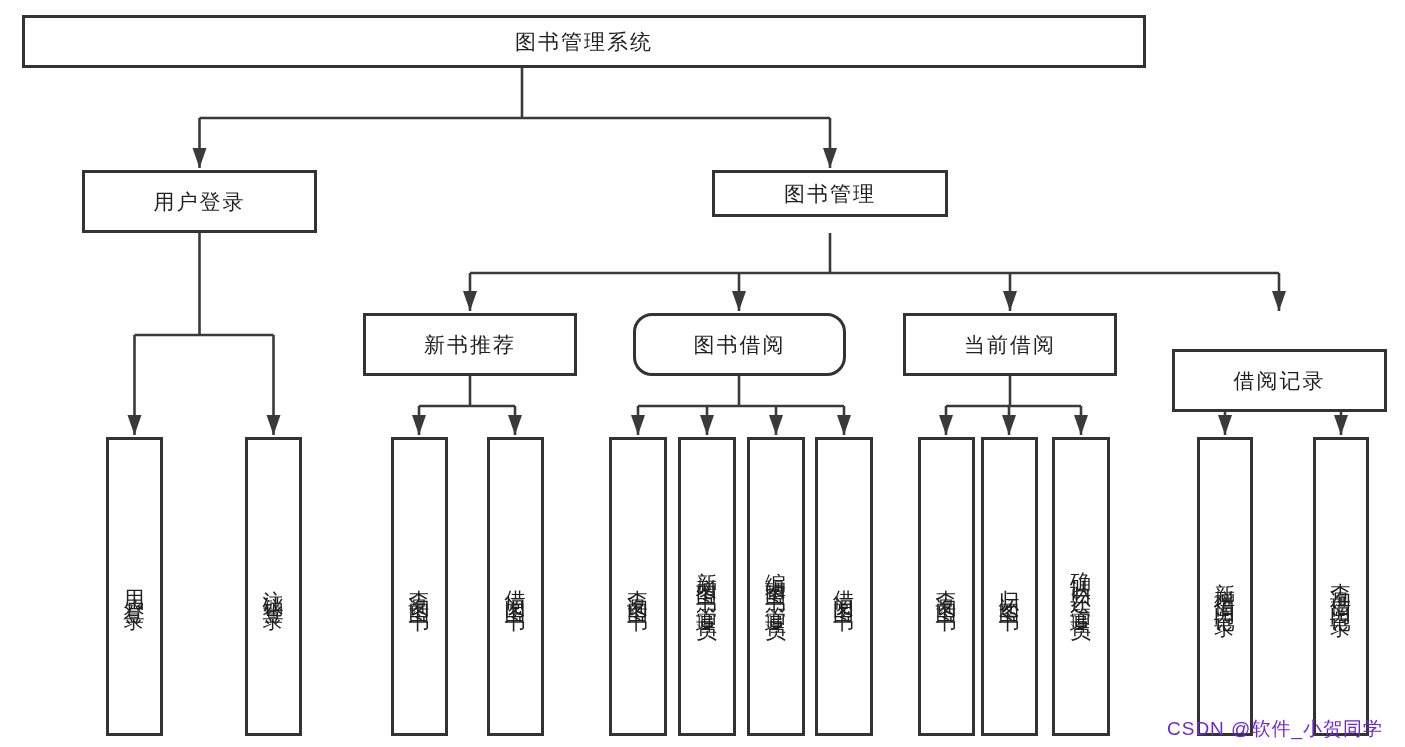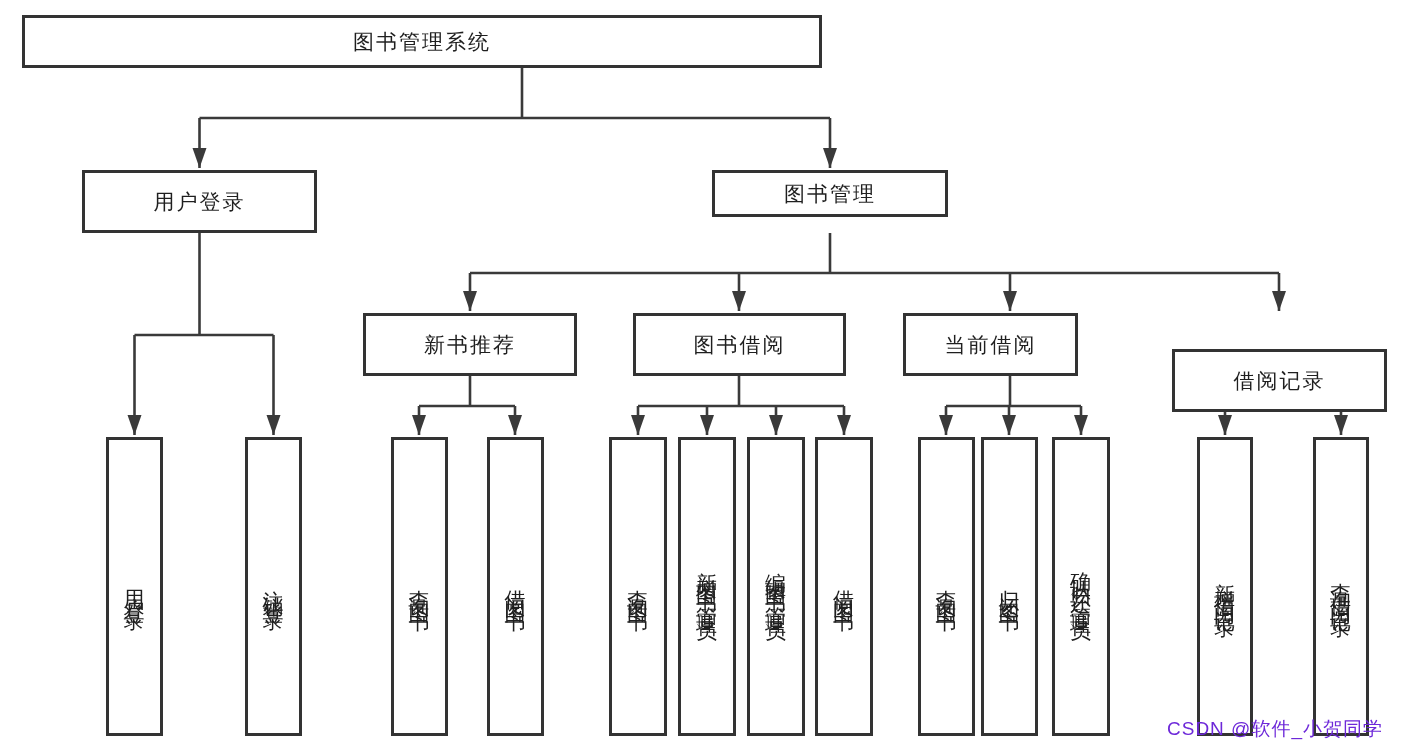--- a/index.html
+++ b/index.html
@@ -27,21 +27,21 @@
     white-space:nowrap;
   }
   .vtext{
     writing-mode:vertical-lr;
     text-orientation:mixed;
     font-size:21px;
     letter-spacing:7px;
     color:#1f1f1f;
     line-height:1;
   }
-  .root-box{left:22px;top:15px;width:800px;height:53px;}
+  .root-box{left:22px;top:15px;width:1124px;height:53px;}
   .watermark{
     position:absolute;
     left:1167px;top:716px;
     font-size:19px;
     color:#6d28d9;
     letter-spacing:1px;
     white-space:nowrap;
   }
 </style>
 </head>
@@ -106,24 +106,24 @@
   <div class="box" style="left:82px;top:170px;width:235px;height:63px;">
     <span class="htext">用户登录</span>
   </div>
   <div class="box" style="left:712px;top:170px;width:236px;height:47px;">
     <span class="htext">图书管理</span>
   </div>
 
   <div class="box" style="left:363px;top:313px;width:214px;height:63px;">
     <span class="htext">新书推荐</span>
   </div>
-  <div class="box" style="left:633px;top:313px;width:213px;height:63px;">
+  <div class="box" style="left:633px;top:313px;width:213px;height:63px;border-radius:19px;">
     <span class="htext">图书借阅</span>
   </div>
-  <div class="box" style="left:903px;top:313px;width:175px;height:63px;">
+  <div class="box" style="left:903px;top:313px;width:214px;height:63px;">
     <span class="htext">当前借阅</span>
   </div>
   <div class="box" style="left:1172px;top:313px;width:215px;height:63px;margin-top:36px;">
     <span class="htext">借阅记录</span>
   </div>
 
   <div class="box" style="left:106px;top:437px;width:57px;height:299px;">
     <span class="vtext">用户登录</span>
   </div>
   <div class="box" style="left:245px;top:437px;width:57px;height:299px;">

